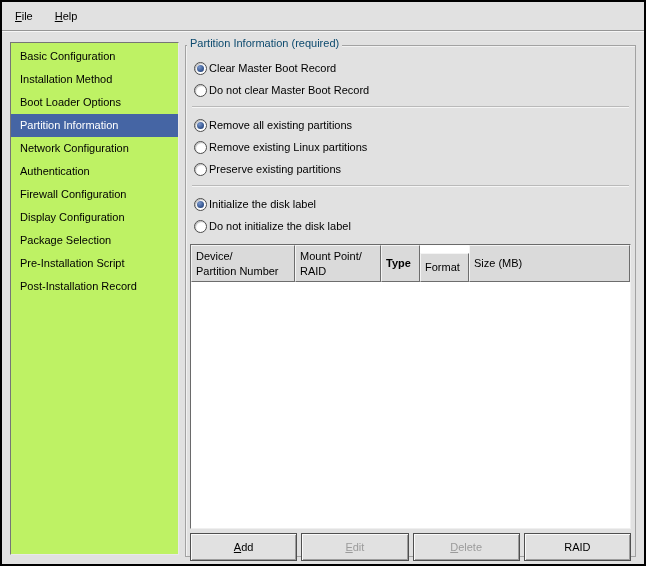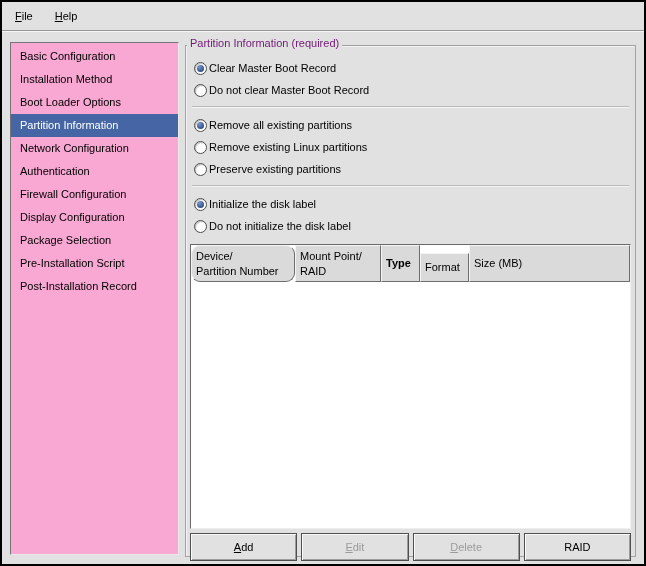--- a/index.html
+++ b/index.html
@@ -27,21 +27,21 @@
     display: inline-block;
     padding: 4px 11px 5px 11px;
     cursor: default;
   }
   .accel::first-letter { text-decoration: underline; }
   
   .sidebar {
     position: absolute;
     left: 8px; top: 40px;
     width: 169px; height: 513px;
-    background: #f9a8d4;
+    background: #bef264;
     border: 1px solid #767676;
     border-right-color: #e9e9e9;
     border-bottom-color: #e9e9e9;
     padding-top: 2px;
     overflow: hidden;
   }
   .side-item {
     height: 23px; line-height: 23px;
     padding-left: 9px;
     white-space: nowrap;
@@ -54,21 +54,21 @@
     left: 183px; top: 43px;
     width: 451px; height: 512px;
     border: 1px solid #a2a2a2;
     box-shadow: inset 1px 1px 0 #f2f2f2;
   }
   .frame-title {
     position: absolute;
     top: -9px; left: 1px;
     padding: 0 3px;
     background: #e1e1e1;
-    color: #701a75;
+    color: #0c4a6e;
     white-space: nowrap;
   }
   .frame-content {
     position: absolute; inset: 0;
     padding: 11px 6px 0 6px;
   }
   
   .radio-row {
     display: flex; align-items: center;
     height: 22px; gap: 2px;
@@ -192,21 +192,21 @@
         <span class="radio checked"></span>
         <span>Initialize the disk label</span>
       </div>
       <div class="radio-row">
         <span class="radio"></span>
         <span>Do not initialize the disk label</span>
       </div>
 
       <div class="tableview">
         <div class="thead">
-          <div class="th" style="flex:0 0 104px;border-radius:9px;">
+          <div class="th" style="flex:0 0 104px;">
             <span>Device/</span>
             <span>Partition Number</span>
           </div>
           <div class="th" style="flex:0 0 86px;">
             <span>Mount Point/</span>
             <span>RAID</span>
           </div>
           <div class="th" style="flex:0 0 39px;font-weight:bold;">
             <span>Type</span>
           </div>

